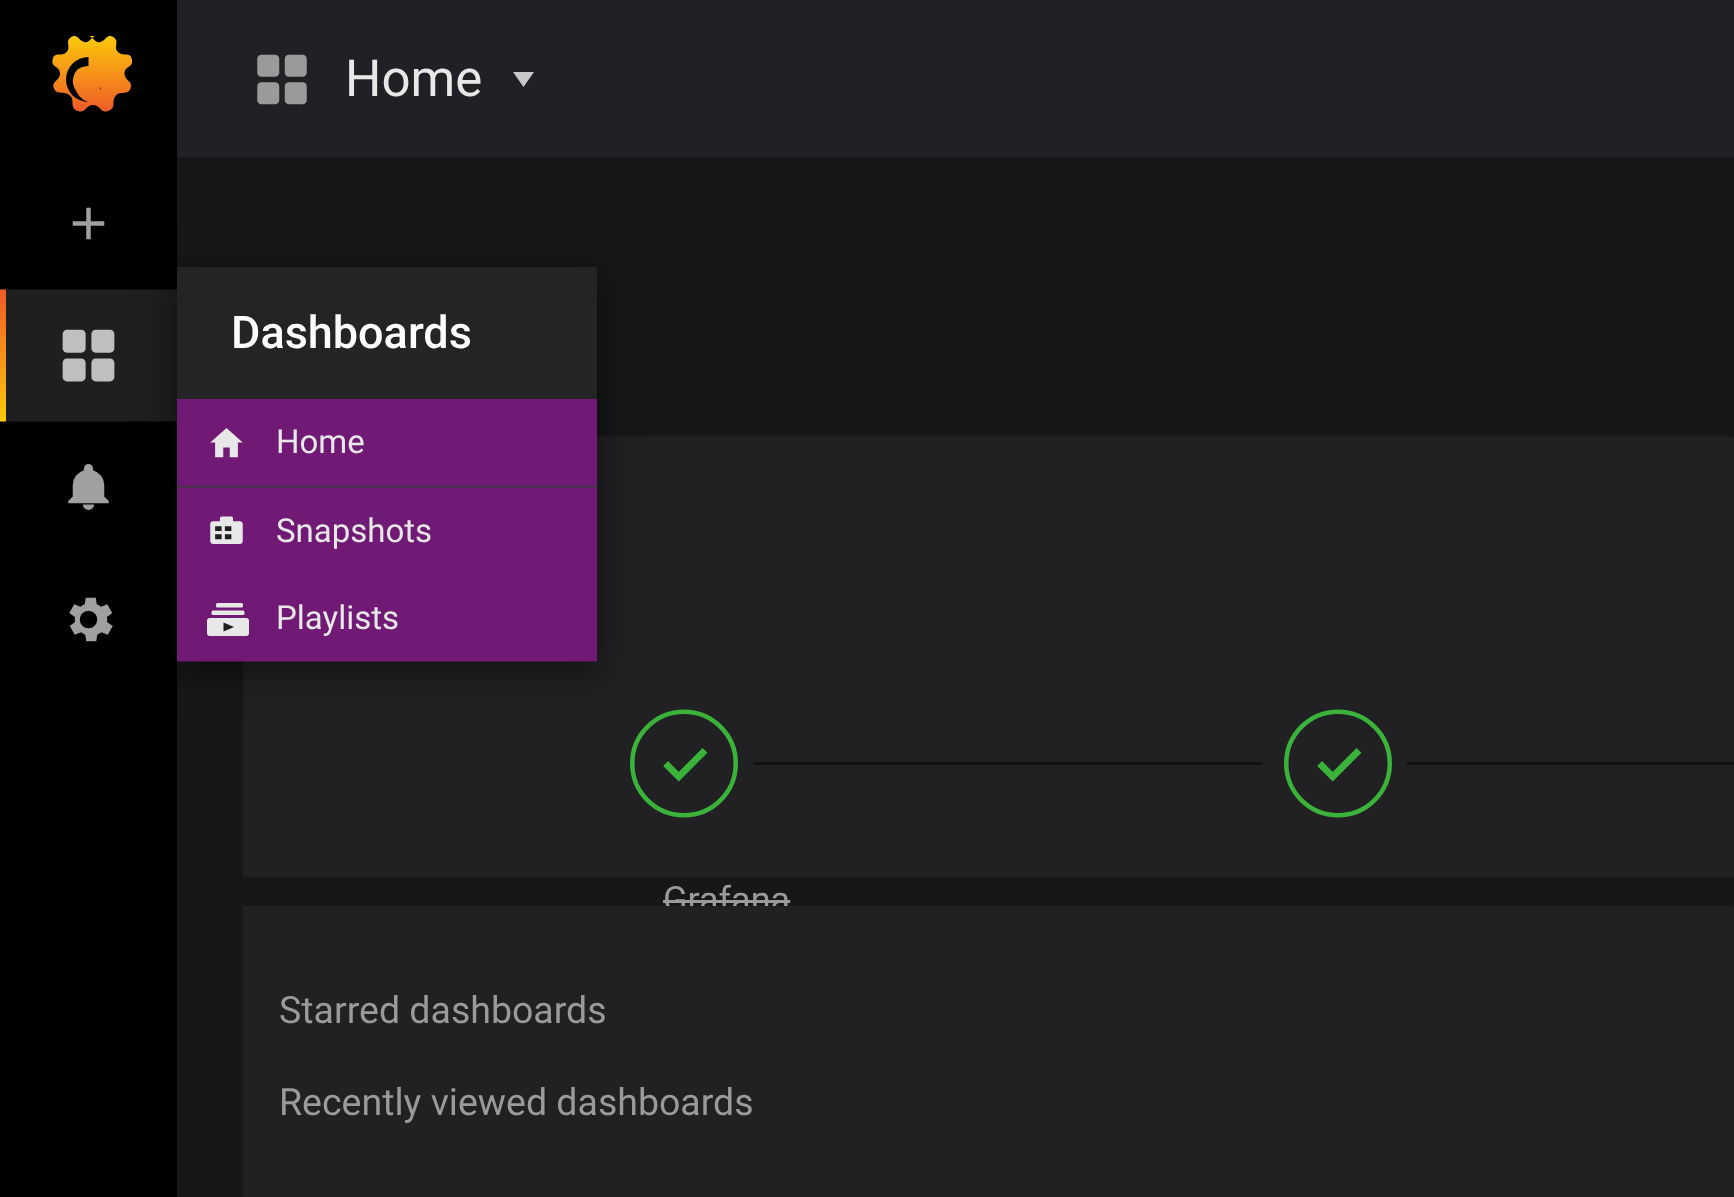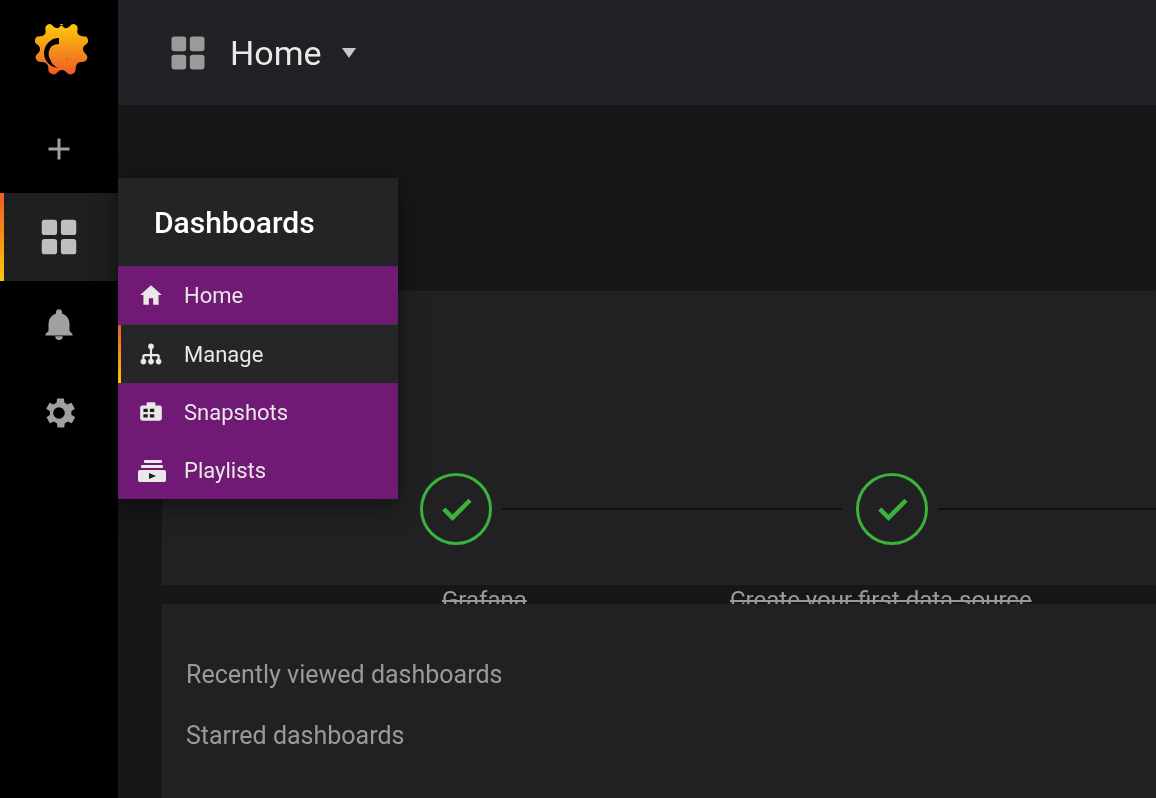--- a/index.html
+++ b/index.html
@@ -208,32 +208,20 @@
     <span class="mi-icon">
       <svg width="26" height="26" viewBox="0 0 24 24" fill="#e8e8e8">
           <path d="M12 3l10 9h-3v9h-5v-6H10v6H5v-9H2z"></path>
         </svg>
     </span>
     <span>Home</span>
   </div>
 
   <div class="submenu-divider"></div>
 
-  <div class="submenu-item active">
-    <span class="mi-icon">
-      <svg width="26" height="26" viewBox="0 0 24 24" fill="#e8e8e8">
-        <circle cx="12" cy="5" r="2.6"></circle>
-        <circle cx="5" cy="19" r="2.6"></circle>
-        <circle cx="12" cy="19" r="2.6"></circle>
-        <circle cx="19" cy="19" r="2.6"></circle>
-        <path d="M11 7h2v5h-2zM12 12h7v2h-7zM5 12h7v2H5zM4 13h2v4H4zM11 13h2v4h-2zM18 13h2v4h-2z"></path>
-      </svg>
-    </span>
-    <span>Manage</span>
-  </div>
 
   <div class="submenu-item">
     <span class="mi-icon">
       <svg width="26" height="26" viewBox="0 0 24 24" fill="#e8e8e8">
         <rect x="2" y="6" width="20" height="14" rx="2"></rect>
         <path fill="#1f1f20" d="M5 9h4v3H5zM5 14h4v3H5zM11 9h4v3h-4zM11 14h4v3h-4z"></path>
         <rect x="8" y="3" width="8" height="4" rx="1"></rect>
       </svg>
     </span>
     <span>Snapshots</span>
@@ -282,21 +270,20 @@
     <div style="position:absolute; left:694px; top:182px;">
       <div class="onboard-circle">
         <svg width="42" height="42" viewBox="0 0 24 24" fill="none" stroke="#3bb33b" stroke-width="2.6">
           <path d="M5 12l5 5L20 7"></path>
         </svg>
       </div>
     </div>
     <div class="onboard-line" style="position:absolute; left:776px; top:217px; width:300px;"></div>
 
     <span class="onboard-label" style="left:280px; top:295px;">Grafana</span>
-    <span class="onboard-label" style="left:568px; top:295px;">Create your first data source</span>
   </div>
 
   <div class="panel lists">
+    <div class="list-heading">Starred dashboards</div>
     <div class="list-heading">Recently viewed dashboards</div>
-    <div class="list-heading">Starred dashboards</div>
   </div>
 
 </div>
 
 </body></html>

